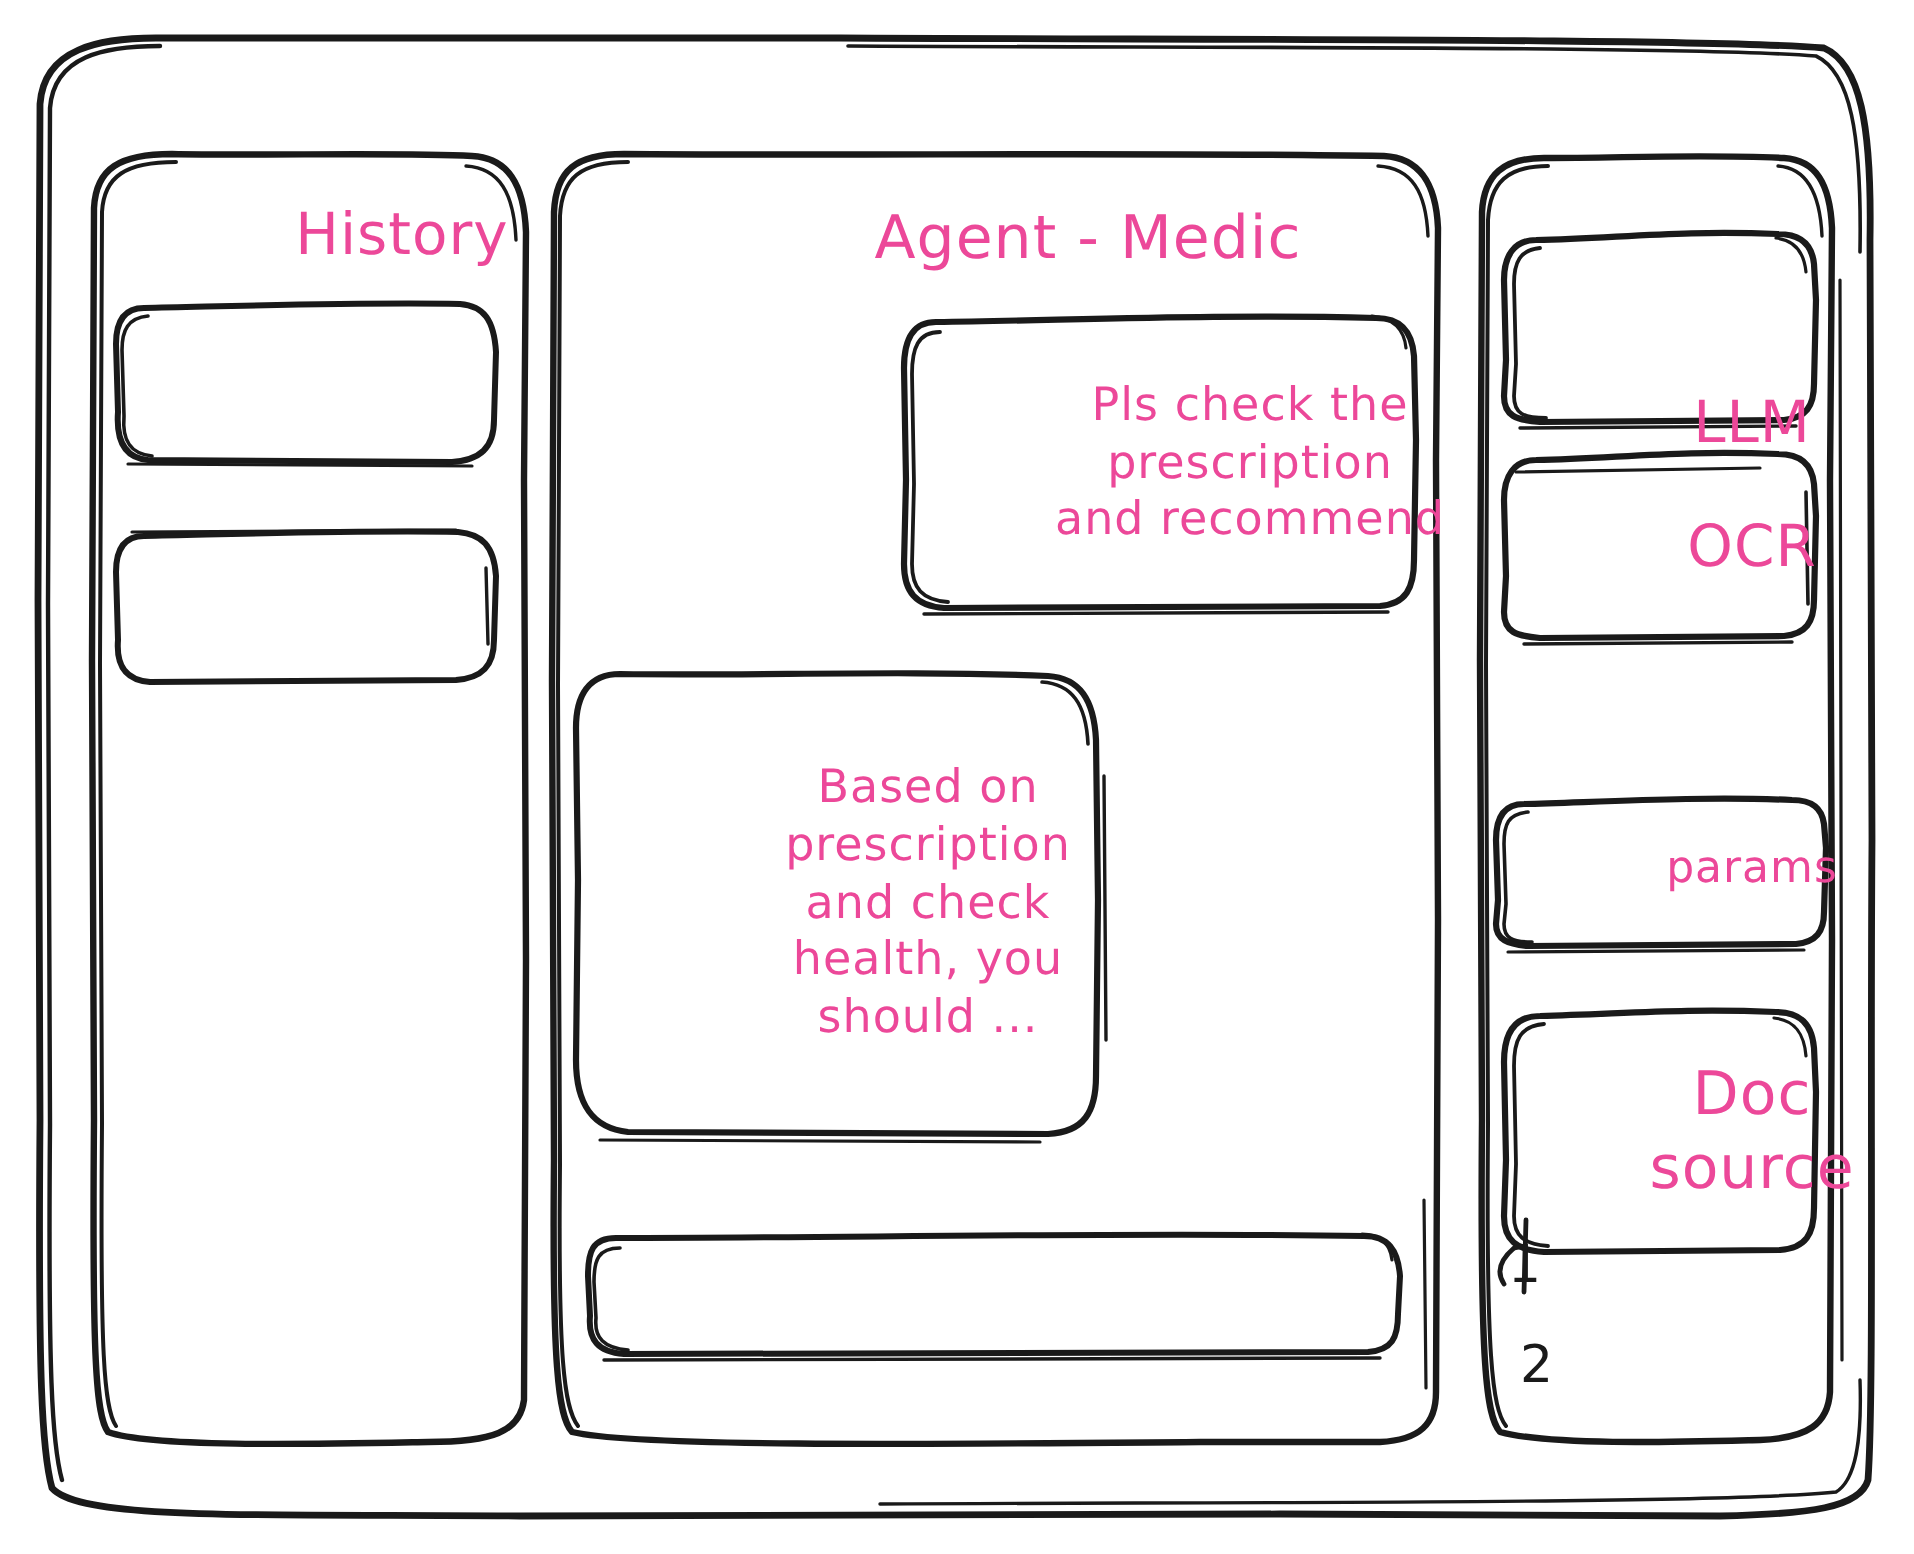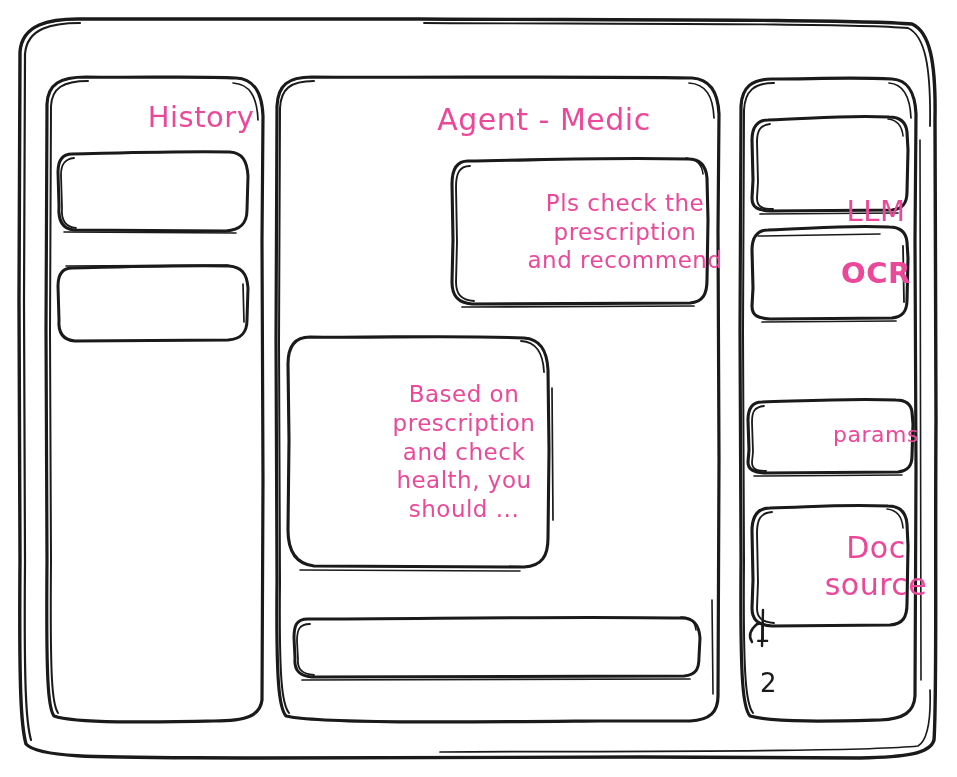--- a/index.html
+++ b/index.html
@@ -72,21 +72,21 @@
     border-radius: 32px;
   }
   .bubble-assistant {
     left: 288px; top: 336px; width: 260px; height: 232px;
     font-size: 23px;
   }
   .composer { left: 294px; top: 618px; width: 404px; height: 58px; }
 
   
   .tool-llm    { left: 752px; top: 118px; width: 156px; height: 92px;  font-size: 29px; margin-top: 47px; }
-  .tool-ocr    { left: 752px; top: 228px; width: 156px; height: 90px;  font-size: 29px; font-weight: bold; }
+  .tool-ocr    { left: 752px; top: 228px; width: 156px; height: 90px;  font-size: 29px; }
   .tool-params { left: 748px; top: 400px; width: 164px; height: 70px;  font-size: 22px; }
   .tool-doc    { left: 752px; top: 506px; width: 156px; height: 120px; font-size: 30px; }
 
   .doc-list-num {
     position: absolute;
     z-index: 2;
     color: #1a1a1a;
     font-size: 26px;
     font-family: "DejaVu Sans", sans-serif;
   }

